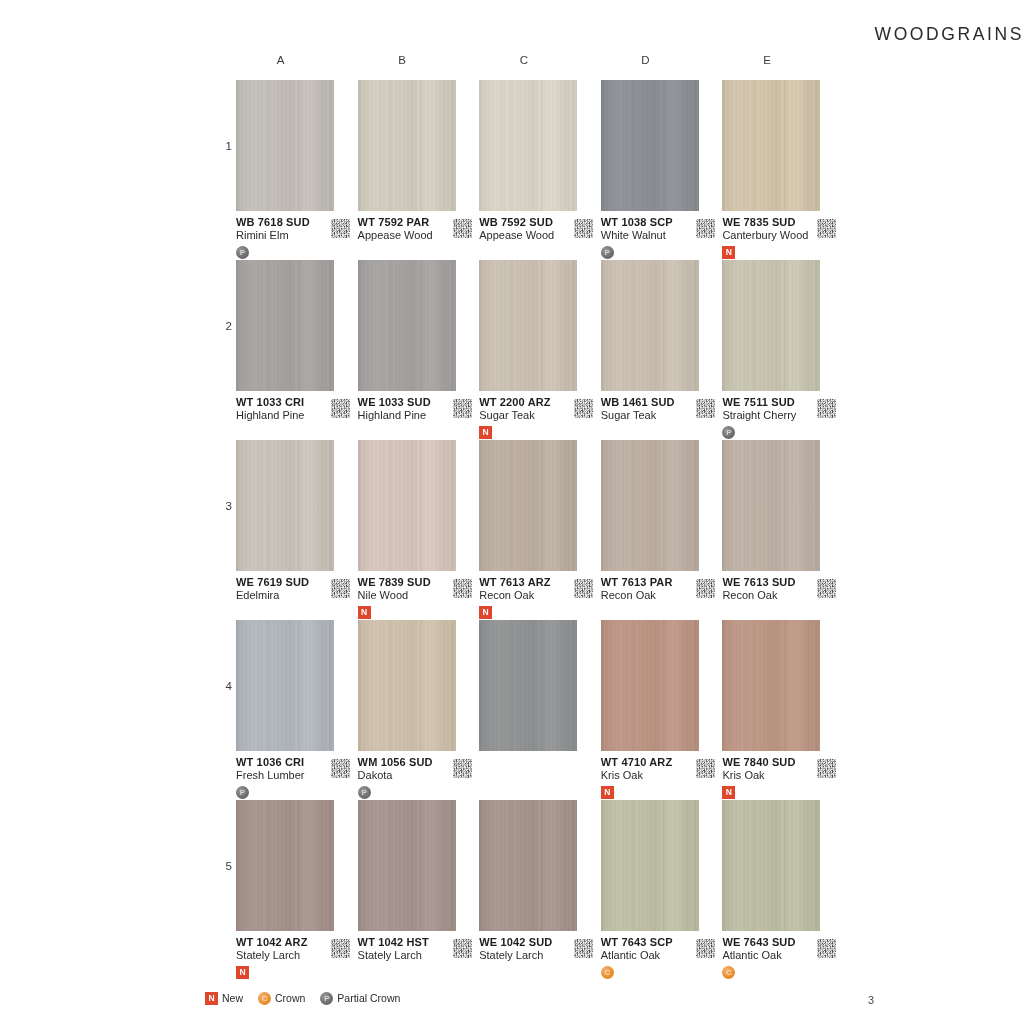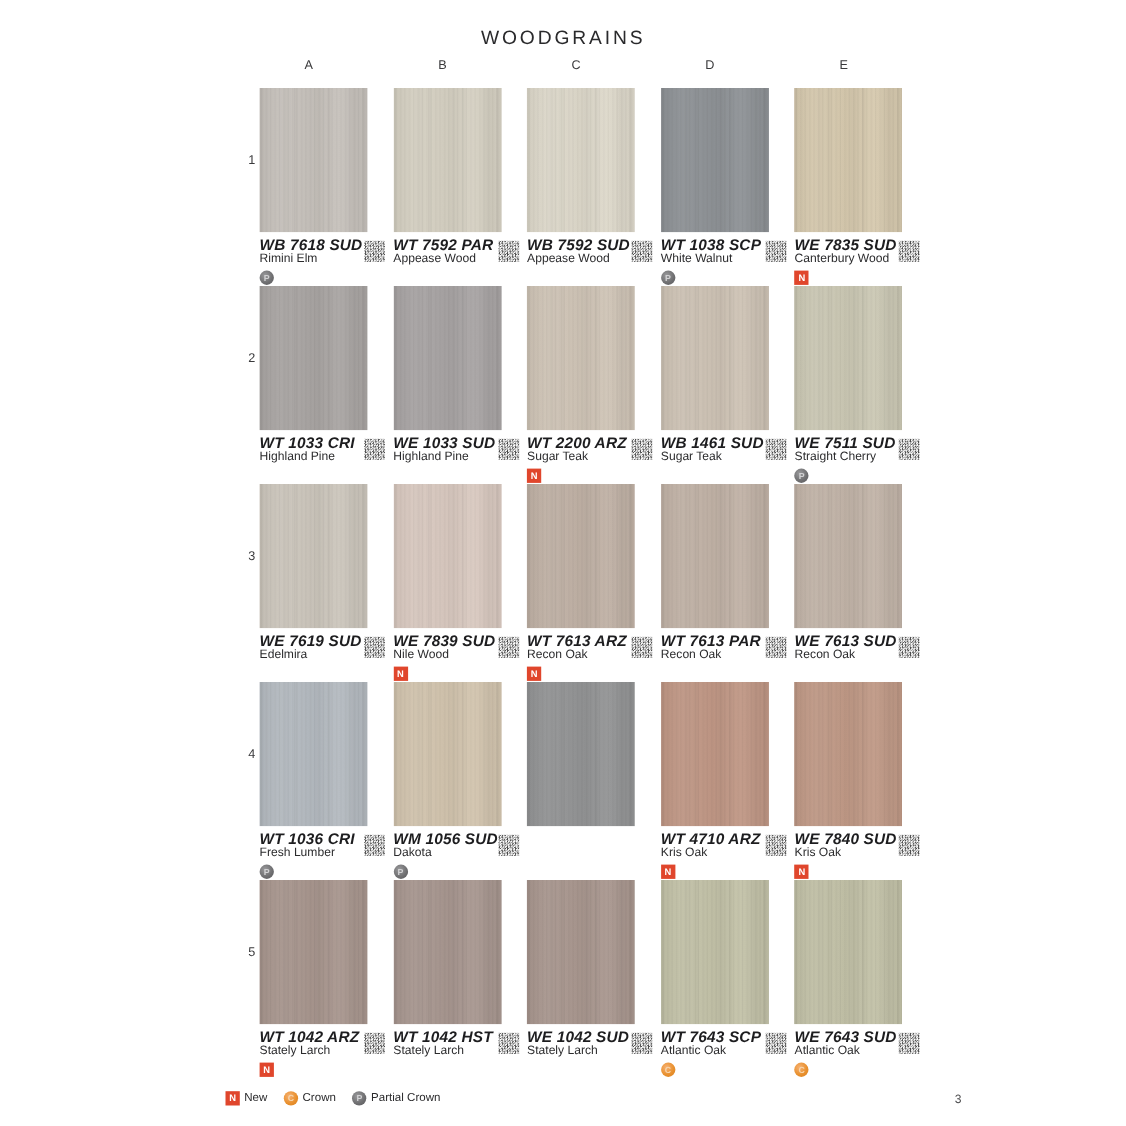--- a/index.html
+++ b/index.html
@@ -16,21 +16,21 @@
     position: relative;
     width: 1024px;
     height: 1024px;
     background: #ffffff;
   }
 
   
   #page-title {
     position: absolute;
     top: 24px; left: 0; right: 0;
-    text-align: center;
+    text-align: right;
     font-size: 17.5px;
     letter-spacing: 2.6px;
     font-weight: 500;
     color: #2a2a2c;
   }
 
   
   .col-header-row {
     position: absolute;
     top: 54px;
@@ -116,27 +116,26 @@
   }
   .swatch.strong .grain { opacity: 1; }
 
   
   .caption {
     position: relative;
     width: 104px;
     margin-top: 5px;
   }
   .cap-code {
-    font-size: 14px;
+    font-size: 11px;
     font-weight: bold;
     letter-spacing: .15px;
     color: #1d1d1f;
     line-height: 13px;
     white-space: nowrap;
-    font-style: italic;
   }
   .cap-name {
     font-size: 11px;
     color: #2b2b2d;
     line-height: 13px;
     white-space: nowrap;
   }
 
   
   .qr {

